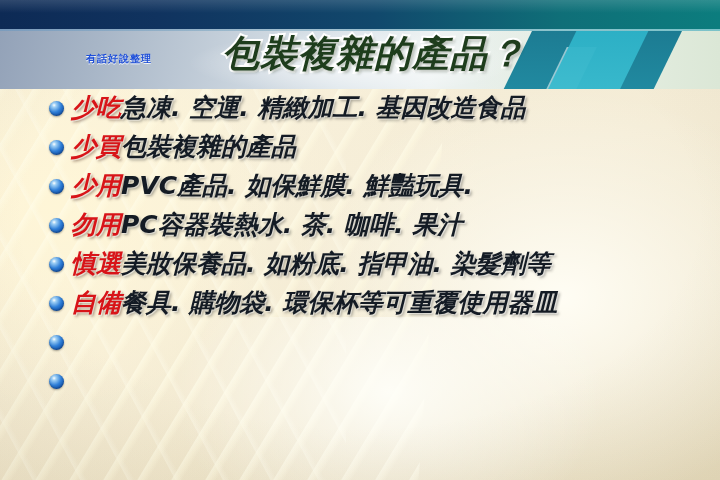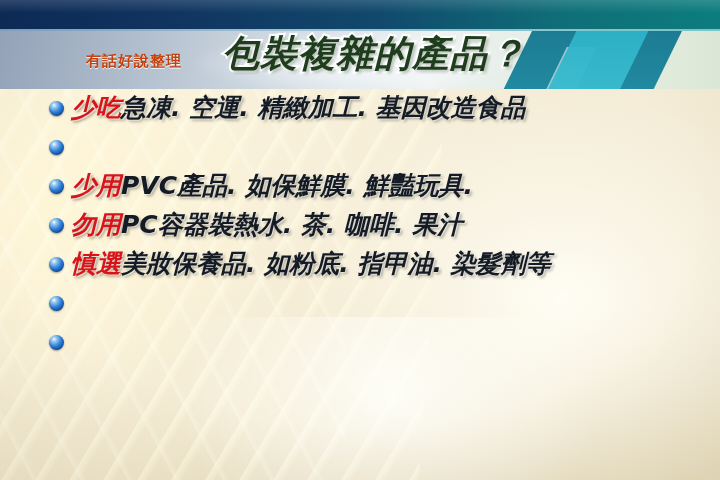--- a/index.html
+++ b/index.html
@@ -114,22 +114,22 @@
     background:linear-gradient(90deg,rgba(255,255,255,0) 0%,rgba(236,242,234,.55) 38%,rgba(226,236,222,.95) 72%,#dbe7d6 100%);
   }
   .hdr-softlight {
     position:absolute; left:26%; top:0; width:46%; height:100%;
     background:radial-gradient(ellipse at 50% 55%, rgba(255,255,255,.7) 0%, rgba(255,255,255,0) 70%);
   }
 
   .subtitle {
     position:absolute; left:86px; top:52px;
     font-family:"DejaVu Sans","Liberation Sans",sans-serif;
-    font-size:15px; font-weight:bold; letter-spacing:1px;
-    color:#c2410c;
+    font-size:10px; font-weight:bold; letter-spacing:1px;
+    color:#1d4ed8;
     text-shadow:0 1px 0 rgba(255,255,255,.9);
     z-index:6;
   }
   .title {
     position:absolute; left:222px; top:29px;
     font-family:"DejaVu Sans","Liberation Sans",sans-serif;
     font-size:37px; font-weight:bold; font-style:italic;
     letter-spacing:1px;
     color:#1e3d1c;
     z-index:7;
@@ -209,34 +209,39 @@
   <div class="subtitle">有話好說整理</div>
   <div class="title">包裝複雜的產品？</div>
 
   <div class="list" id="bullet-list">
       <div class="row">
         <span class="bullet"></span>
         <div class="row-text"><span class="kw">少吃</span><span class="rest">急凍. 空運. 精緻加工. 基因改造食品</span></div>
       </div>
       <div class="row">
         <span class="bullet"></span>
+        <div class="row-text"><span class="kw">少買</span><span class="rest">包裝複雜的產品</span></div>
       </div>
       <div class="row">
         <span class="bullet"></span>
         <div class="row-text"><span class="kw">少用</span><span class="rest">PVC產品. 如保鮮膜. 鮮豔玩具.</span></div>
       </div>
       <div class="row">
         <span class="bullet"></span>
         <div class="row-text"><span class="kw">勿用</span><span class="rest">PC容器裝熱水. 茶. 咖啡. 果汁</span></div>
       </div>
       <div class="row">
         <span class="bullet"></span>
         <div class="row-text"><span class="kw">慎選</span><span class="rest">美妝保養品. 如粉底. 指甲油. 染髮劑等</span></div>
       </div>
       <div class="row">
         <span class="bullet"></span>
+        <div class="row-text"><span class="kw">自備</span><span class="rest">餐具. 購物袋. 環保杯等可重覆使用器皿</span></div>
+      </div>
+      <div class="row">
+        <span class="bullet"></span>
       </div>
       <div class="row">
         <span class="bullet"></span>
       </div>
     </div>
 
 </div>
 
 </body></html>

